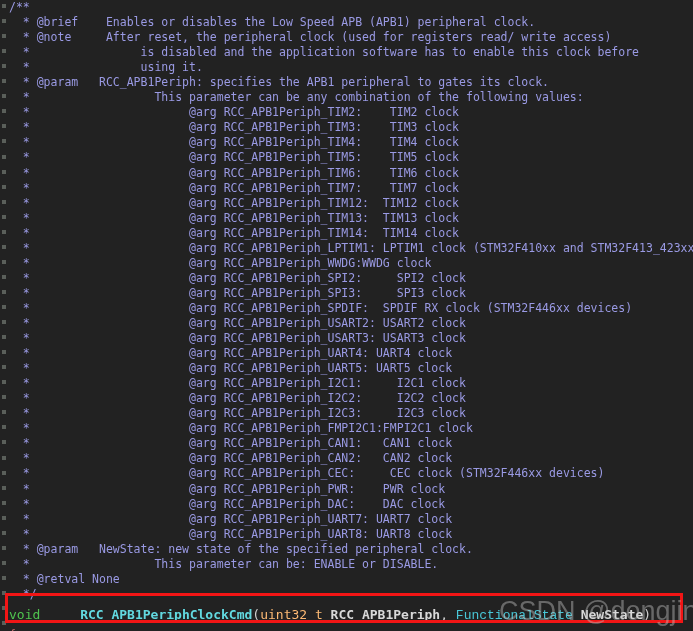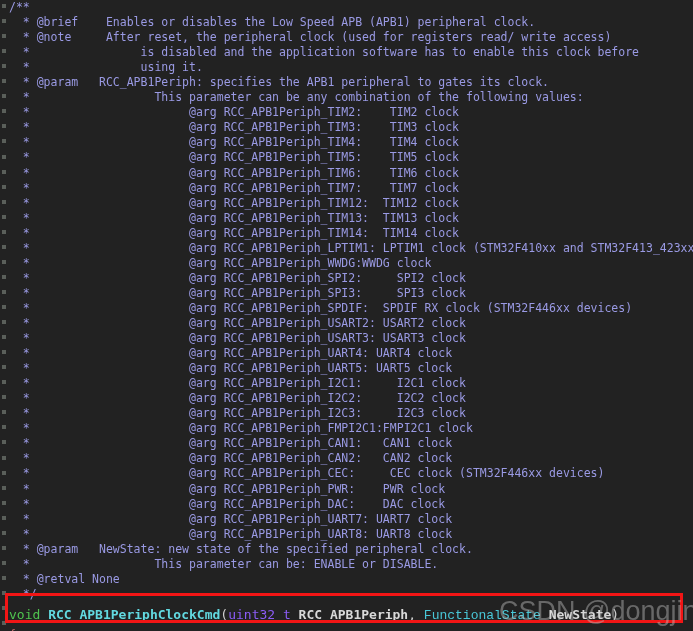--- a/index.html
+++ b/index.html
@@ -33,23 +33,23 @@
 
   
   .sigline{
     position:relative;
     font-size:13px;
     line-height:26px;
     height:26px;
     white-space:pre;
   }
   .kw{color:#4fc44f;text-align:center;}                         
-  .fn{color:#62d9e0;font-weight:bold;}        
+  .fn{color:#62d9e0;font-weight:bold;margin-left:32px;}        
   .punc{color:#cfcfcf;}
-  .type{color:#8b5cf6;}                       
+  .type{color:#fdba74;}                       
   .var{color:#d9d9d9;font-weight:bold;}       
   .type2{color:#49c8d8;font-family:Liberation Mono, monospace;}                      
   .brace{color:#c06a6a;}
 
   
   .redbox{
     position:absolute;
     left:5px;top:593px;width:678px;height:30px;
     border:3px solid #f21515;
     box-sizing:border-box;

